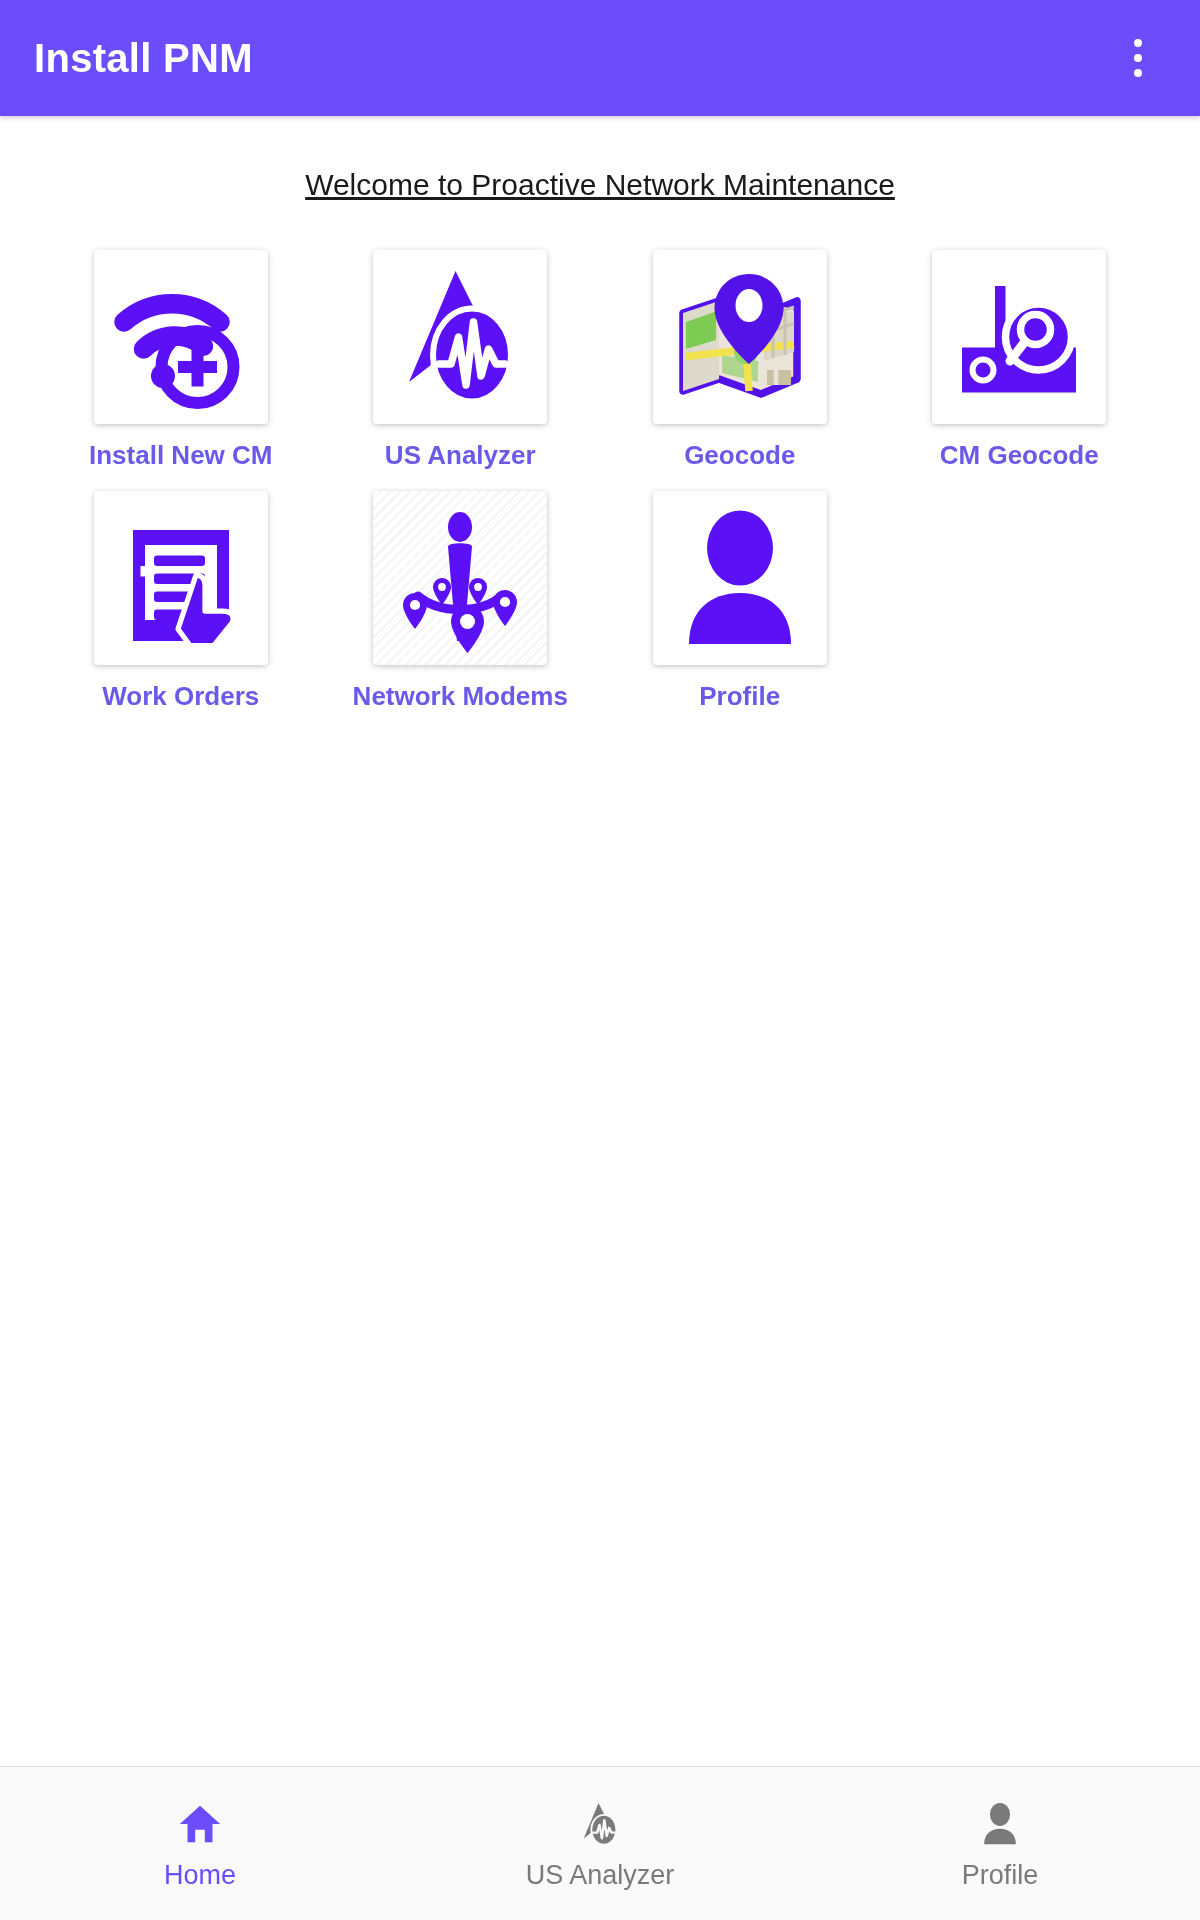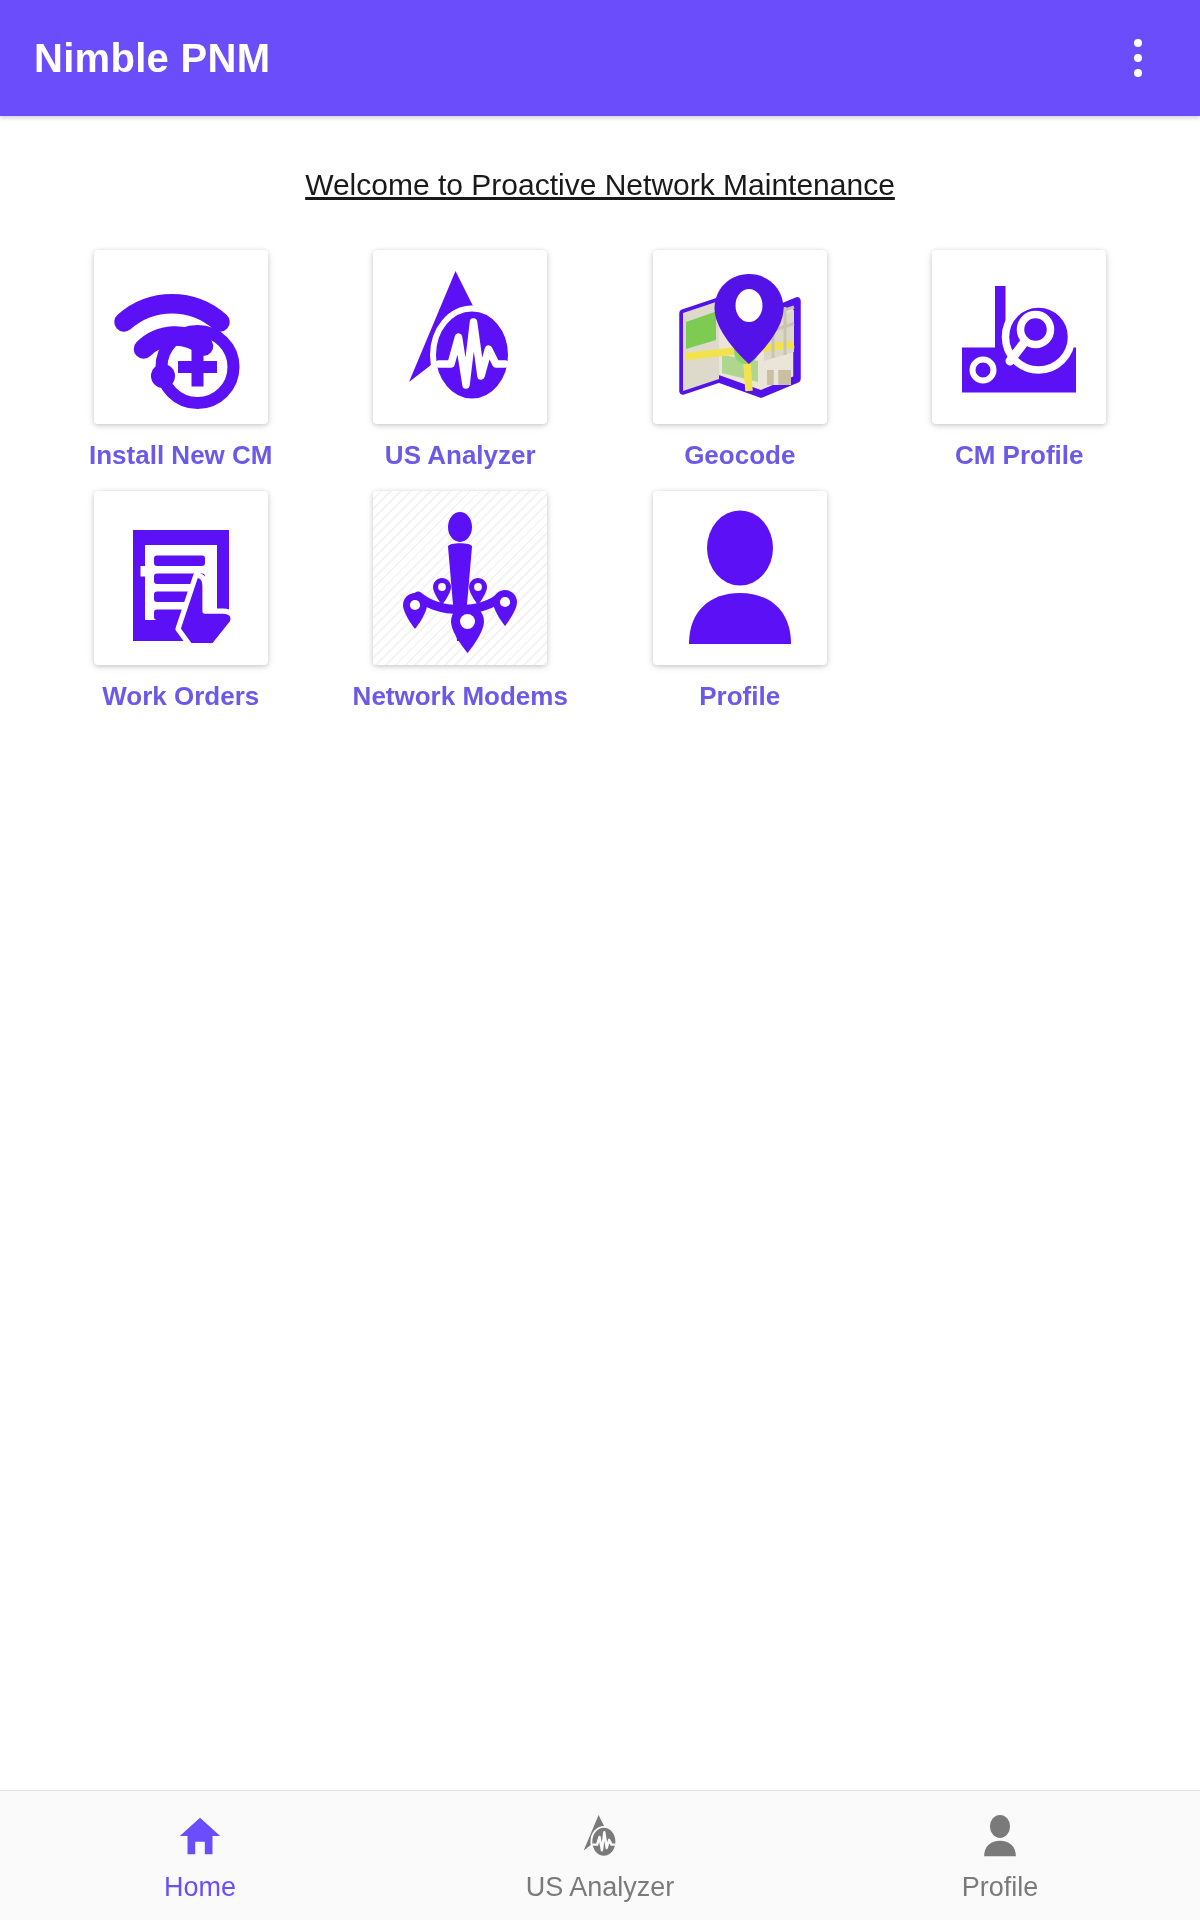--- a/index.html
+++ b/index.html
@@ -86,21 +86,21 @@
   .hatched {
     background:
       repeating-linear-gradient(135deg,
         #ffffff 0px, #ffffff 5px,
         #f4f4f6 5px, #f4f4f6 7px);
   }
 
   
   .bottomnav {
     flex:0 0 auto;
-    height:130px;
+    height:154px;
     background:#FAFAFA;
     border-top:1px solid #E2E2E2;
     display:flex;
     align-items:center;
   }
   .nav-item {
     flex:1 1 0;
     height:100%;
     display:flex; flex-direction:column;
     align-items:center; justify-content:center;
@@ -110,21 +110,21 @@
   .nav-icon { height:56px; display:flex; align-items:center; justify-content:center; }
   .nav-label { font-size:27px; color:#7A7A7A; }
   .nav-item.active .nav-label { color:#6B4DFB; }
 </style>
 </head>
 <body>
 
 <div class="screen">
 
   <div class="appbar">
-    <div class="appbar-title">Nimble PNM</div>
+    <div class="appbar-title">Install PNM</div>
     <div class="overflow-btn">
       <i></i>
       <i></i>
       <i></i>
     </div>
   </div>
 
   <div class="content">
 
     <div class="welcome">Welcome to Proactive Network Maintenance</div>
@@ -193,21 +193,21 @@
             <rect x="34" y="16" width="7" height="46" fill="#5B10F5"></rect>
             <rect x="12" y="57" width="76" height="30" fill="#5B10F5"></rect>
             <circle cx="26" cy="72" r="7" fill="none" stroke="#ffffff" stroke-width="4"></circle>
             <g>
               <circle cx="63" cy="50" r="22" fill="#5B10F5" stroke="#ffffff" stroke-width="5"></circle>
               <circle cx="61" cy="45" r="10" fill="none" stroke="#ffffff" stroke-width="5"></circle>
               <line x1="54" y1="53" x2="44" y2="66" stroke="#ffffff" stroke-width="6" stroke-linecap="round"></line>
             </g>
           </svg>
         </div>
-        <div class="tile-label">CM Profile</div>
+        <div class="tile-label">CM Geocode</div>
       </div>
 
       <div class="tile">
         <div class="tile-card">
           <svg width="150" height="150" viewBox="0 0 100 100">
             <path d="M18 18 L82 18 L82 78 L68 92 L18 92 Z" fill="#5B10F5"></path>
             <rect x="26" y="28" width="48" height="50" fill="#ffffff"></rect>
             <rect x="23" y="42" width="5" height="7" fill="#ffffff"></rect>
             <g fill="#5B10F5">
               <rect x="32" y="35" width="34" height="7" rx="2"></rect>

